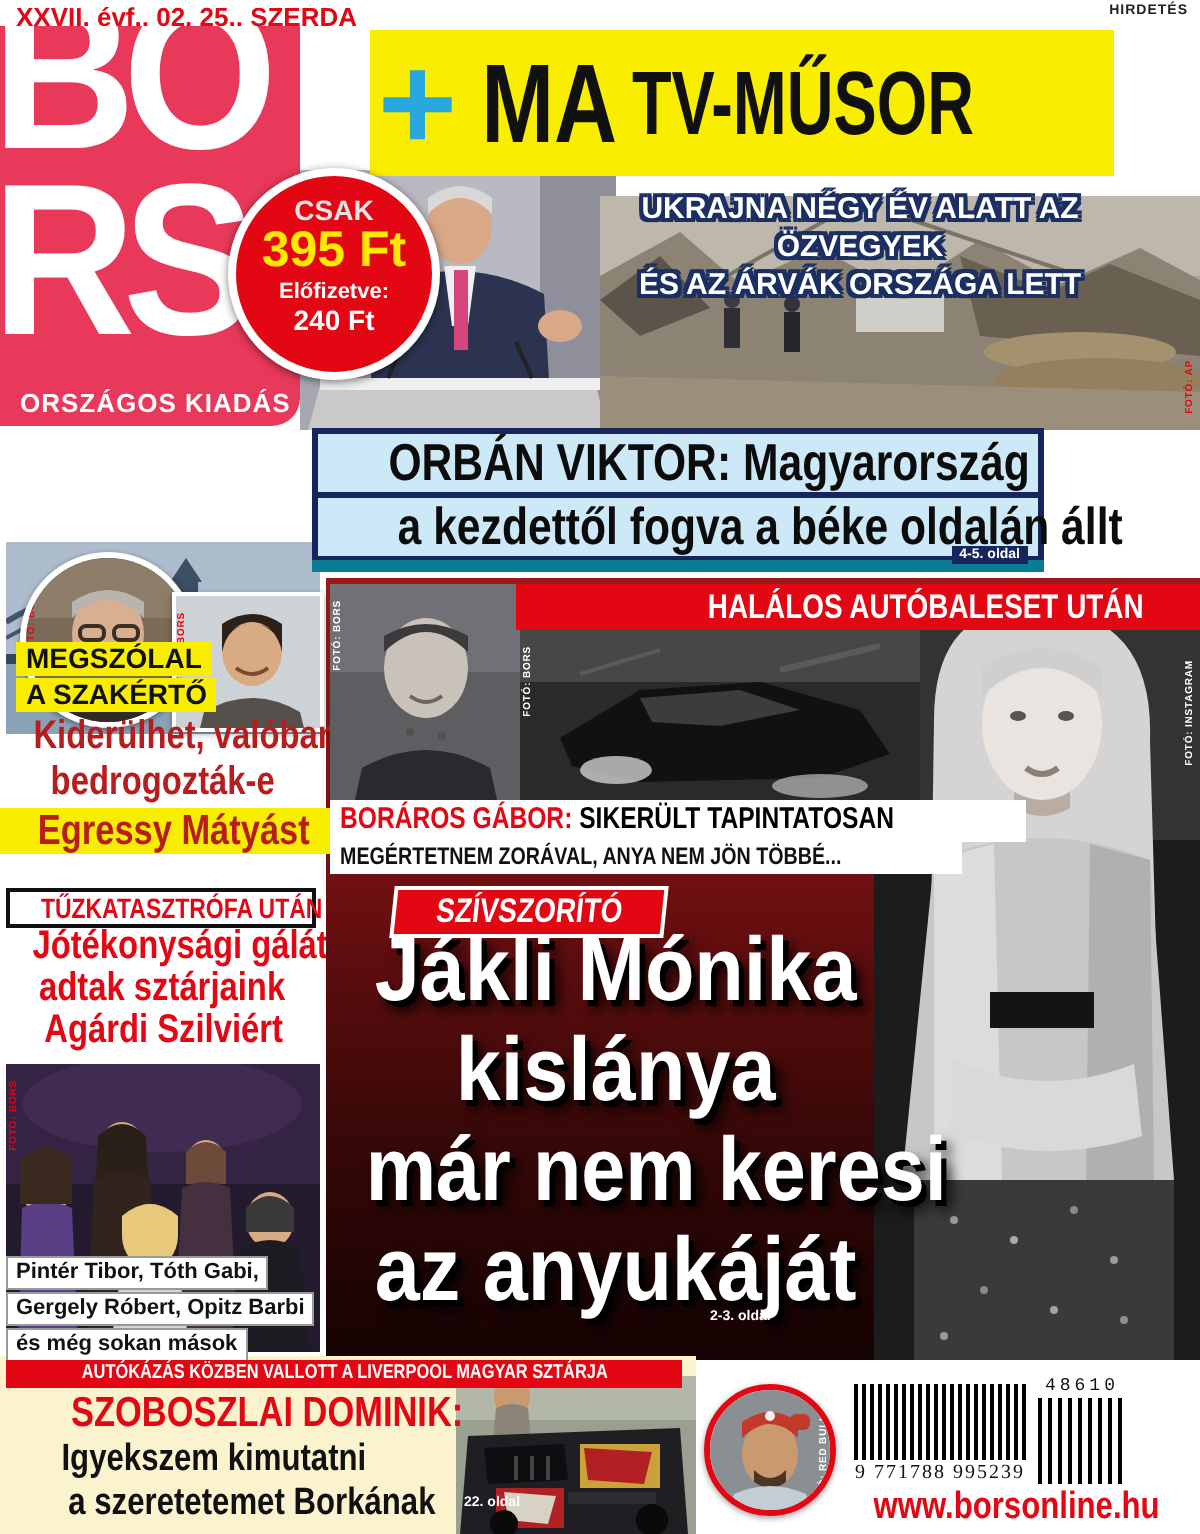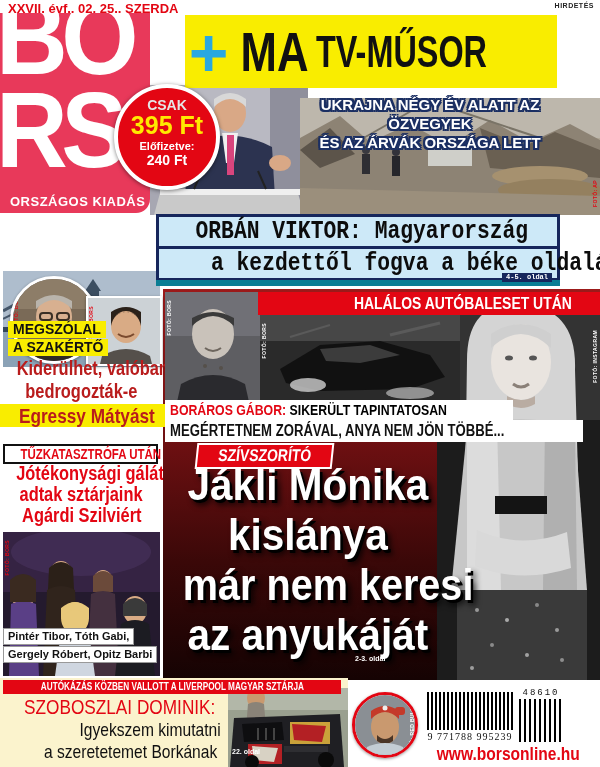--- a/index.html
+++ b/index.html
@@ -37,21 +37,21 @@
   .tv-title{color:#111;font-weight:900;font-size:45px;transform:scaleX(.72);transform-origin:left center;margin-left:-2px;white-space:nowrap;}
 
   
   .ph-orban{left:150px;top:85px;width:158px;height:130px;overflow:hidden;}
   .ph-ukr{left:300px;top:98px;width:300px;height:117px;overflow:hidden;}
 
   .ukrbanner{left:296px;top:96px;width:268px;text-align:center;z-index:25;color:#fff;font-weight:900;font-size:15px;line-height:1.25;
     text-shadow:-2px -2px 0 #1b2f63,2px -2px 0 #1b2f63,-2px 2px 0 #1b2f63,2px 2px 0 #1b2f63,0 2px 0 #1b2f63,0 -2px 0 #1b2f63,2px 0 0 #1b2f63,-2px 0 0 #1b2f63;}
 
   
-  .orban{left:156px;top:214px;width:404px;z-index:26;font-family:Liberation Mono, monospace;}
+  .orban{left:156px;top:214px;width:366px;z-index:26;}
   .orban .bar{background:#cde9f8;border:3px solid #16265c;text-align:center;font-weight:900;color:#0c0c0c;font-size:26px;line-height:29px;height:29px;}
   .orban .bar+.bar{margin-top:-3px;}
   .orban .teal{height:6px;background:#0a7d94;margin-top:-1px;}
   .pageref{background:#16265c;color:#fff;font-weight:bold;font-size:7px;padding:1px 4px;line-height:1;}
   .orban .pageref{position:absolute;right:8px;bottom:4px;}
 
   
   .ph-bridge{left:3px;top:271px;width:157px;height:96px;overflow:hidden;}
   .expert-circ{left:10px;top:276px;width:82px;height:82px;border-radius:50%;border:3px solid #fff;overflow:hidden;box-shadow:0 1px 3px rgba(0,0,0,.4);z-index:6;}
   .ph-egressy{left:86px;top:296px;width:72px;height:66px;border:2px solid #fff;overflow:hidden;box-shadow:0 1px 3px rgba(0,0,0,.35);z-index:6;}
@@ -69,30 +69,30 @@
   .gala-caps span{display:inline-block;background:#fff;color:#111;padding:2px 4px;margin-bottom:1px;border:1px solid #999;}
 
   
   .mainstory{left:163px;top:289px;width:437px;height:391px;background:linear-gradient(180deg,#9c1a1a 0%,#701012 38%,#3a0808 70%,#150303 100%);overflow:hidden;}
   .acc-banner{left:258px;top:292px;width:342px;height:23px;background:#e30613;color:#fff;text-align:center;font-weight:900;font-size:17px;line-height:23px;z-index:12;padding-left:34px;}
   .ph-boraros{left:165px;top:292px;width:95px;height:110px;overflow:hidden;z-index:11;}
   .ph-crash{left:260px;top:315px;width:200px;height:87px;overflow:hidden;z-index:10;}
   .ph-monika{left:437px;top:300px;width:163px;height:380px;overflow:hidden;z-index:9;}
   .quote1{left:165px;top:400px;z-index:13;background:#fff;padding:2px 5px;font-weight:900;font-size:15px;line-height:1.1;white-space:nowrap;}
   .quote1 .spk{color:#e30613;}
-  .quote2{left:165px;top:420px;z-index:13;background:#fff;padding:2px 5px;font-weight:900;font-size:16px;line-height:1.1;color:#111;white-space:nowrap;}
+  .quote2{left:165px;top:420px;z-index:13;background:#fff;padding:2px 5px;font-weight:900;font-size:12px;line-height:1.1;color:#111;white-space:nowrap;}
   .heart-kick{left:196px;top:443px;z-index:14;background:#e30613;border:2px solid #fff;color:#fff;font-weight:900;font-size:17px;padding:1px 10px;transform:skewX(-6deg);}
   .acc-h{left:163px;top:460px;width:290px;z-index:13;text-align:center;color:#fff;font-weight:900;font-size:45px;line-height:50px;
     text-shadow:3px 3px 0 #000,5px 5px 7px rgba(0,0,0,.9);}
   .acc-ref{position:absolute;left:355px;top:655px;color:#fff;font-weight:bold;font-size:7px;z-index:14;}
 
   
   .bottom-left{left:0;top:678px;width:348px;height:89px;background:#fbf3cd;}
   .szo-banner{left:3px;top:680px;width:338px;height:14px;background:#e30613;color:#fff;font-weight:900;font-size:10px;line-height:14px;text-align:center;z-index:16;}
-  .szo-h{left:0;top:696px;width:236px;text-align:right;z-index:16;font-weight:400;line-height:21px;}
+  .szo-h{left:14px;top:696px;width:236px;text-align:left;z-index:16;font-weight:700;line-height:21px;}
   .szo-h .spk{color:#e30613;font-size:21px;}
   .szo-h .l{color:#111;font-size:19px;}
   .szo-ref{position:absolute;left:232px;top:748px;color:#fff;font-weight:bold;font-size:7px;z-index:18;}
   .ph-jeep{left:228px;top:688px;width:120px;height:79px;overflow:hidden;z-index:15;}
   .szo-circ{left:352px;top:692px;width:60px;height:60px;border-radius:50%;border:3px solid #e30613;overflow:hidden;z-index:17;box-shadow:0 1px 3px rgba(0,0,0,.4);}
 
   .barcode{left:427px;top:692px;width:86px;height:38px;background:repeating-linear-gradient(90deg,#000 0 2px,#fff 2px 4px);}
   .barcode2{left:519px;top:699px;width:44px;height:43px;background:repeating-linear-gradient(90deg,#000 0 2px,#fff 2px 5px);}
   .addon{left:519px;top:688px;width:44px;text-align:center;font-size:9px;letter-spacing:2px;color:#111;font-family:"Liberation Mono","DejaVu Sans Mono",monospace;}
   .ean{left:420px;top:731px;width:100px;text-align:center;font-size:10px;letter-spacing:1px;color:#111;font-family:Liberation Serif, serif;}
@@ -254,20 +254,21 @@
       <ellipse cx="132" cy="78" rx="12" ry="14" fill="#d9ab85"></ellipse>
       <path d="M120 72 Q132 60 144 72 L144 84 L120 84 Z" fill="#3a3a3a"></path>
       <path d="M118 92 Q132 84 146 92 L152 144 L112 144 Z" fill="#1c1c22"></path>
       <rect x="118" y="96" width="4" height="10" fill="#eee"></rect>
     </svg>
     <span class="vcred" style="left:2px;top:8px;color:#e30613;">FOTÓ: BORS</span>
   </div>
   <div class="abs gala-caps">
     <span>Pintér Tibor, Tóth Gabi,</span><br>
     <span>Gergely Róbert, Opitz Barbi</span><br>
+    <span>és még sokan mások</span>
   </div>
 
   <div class="abs mainstory"></div>
 
   <div class="abs ph-boraros">
     <svg width="95" height="110" viewBox="0 0 95 110" preserveAspectRatio="none">
       <rect width="95" height="110" fill="#5e5e62"></rect>
       <rect x="0" y="0" width="95" height="44" fill="#707076"></rect>
       <ellipse cx="48" cy="42" rx="21" ry="25" fill="#c9c2ba"></ellipse>
       <path d="M27 34 Q48 14 69 34 L69 26 Q48 14 27 26 Z" fill="#3a3a3a"></path>

